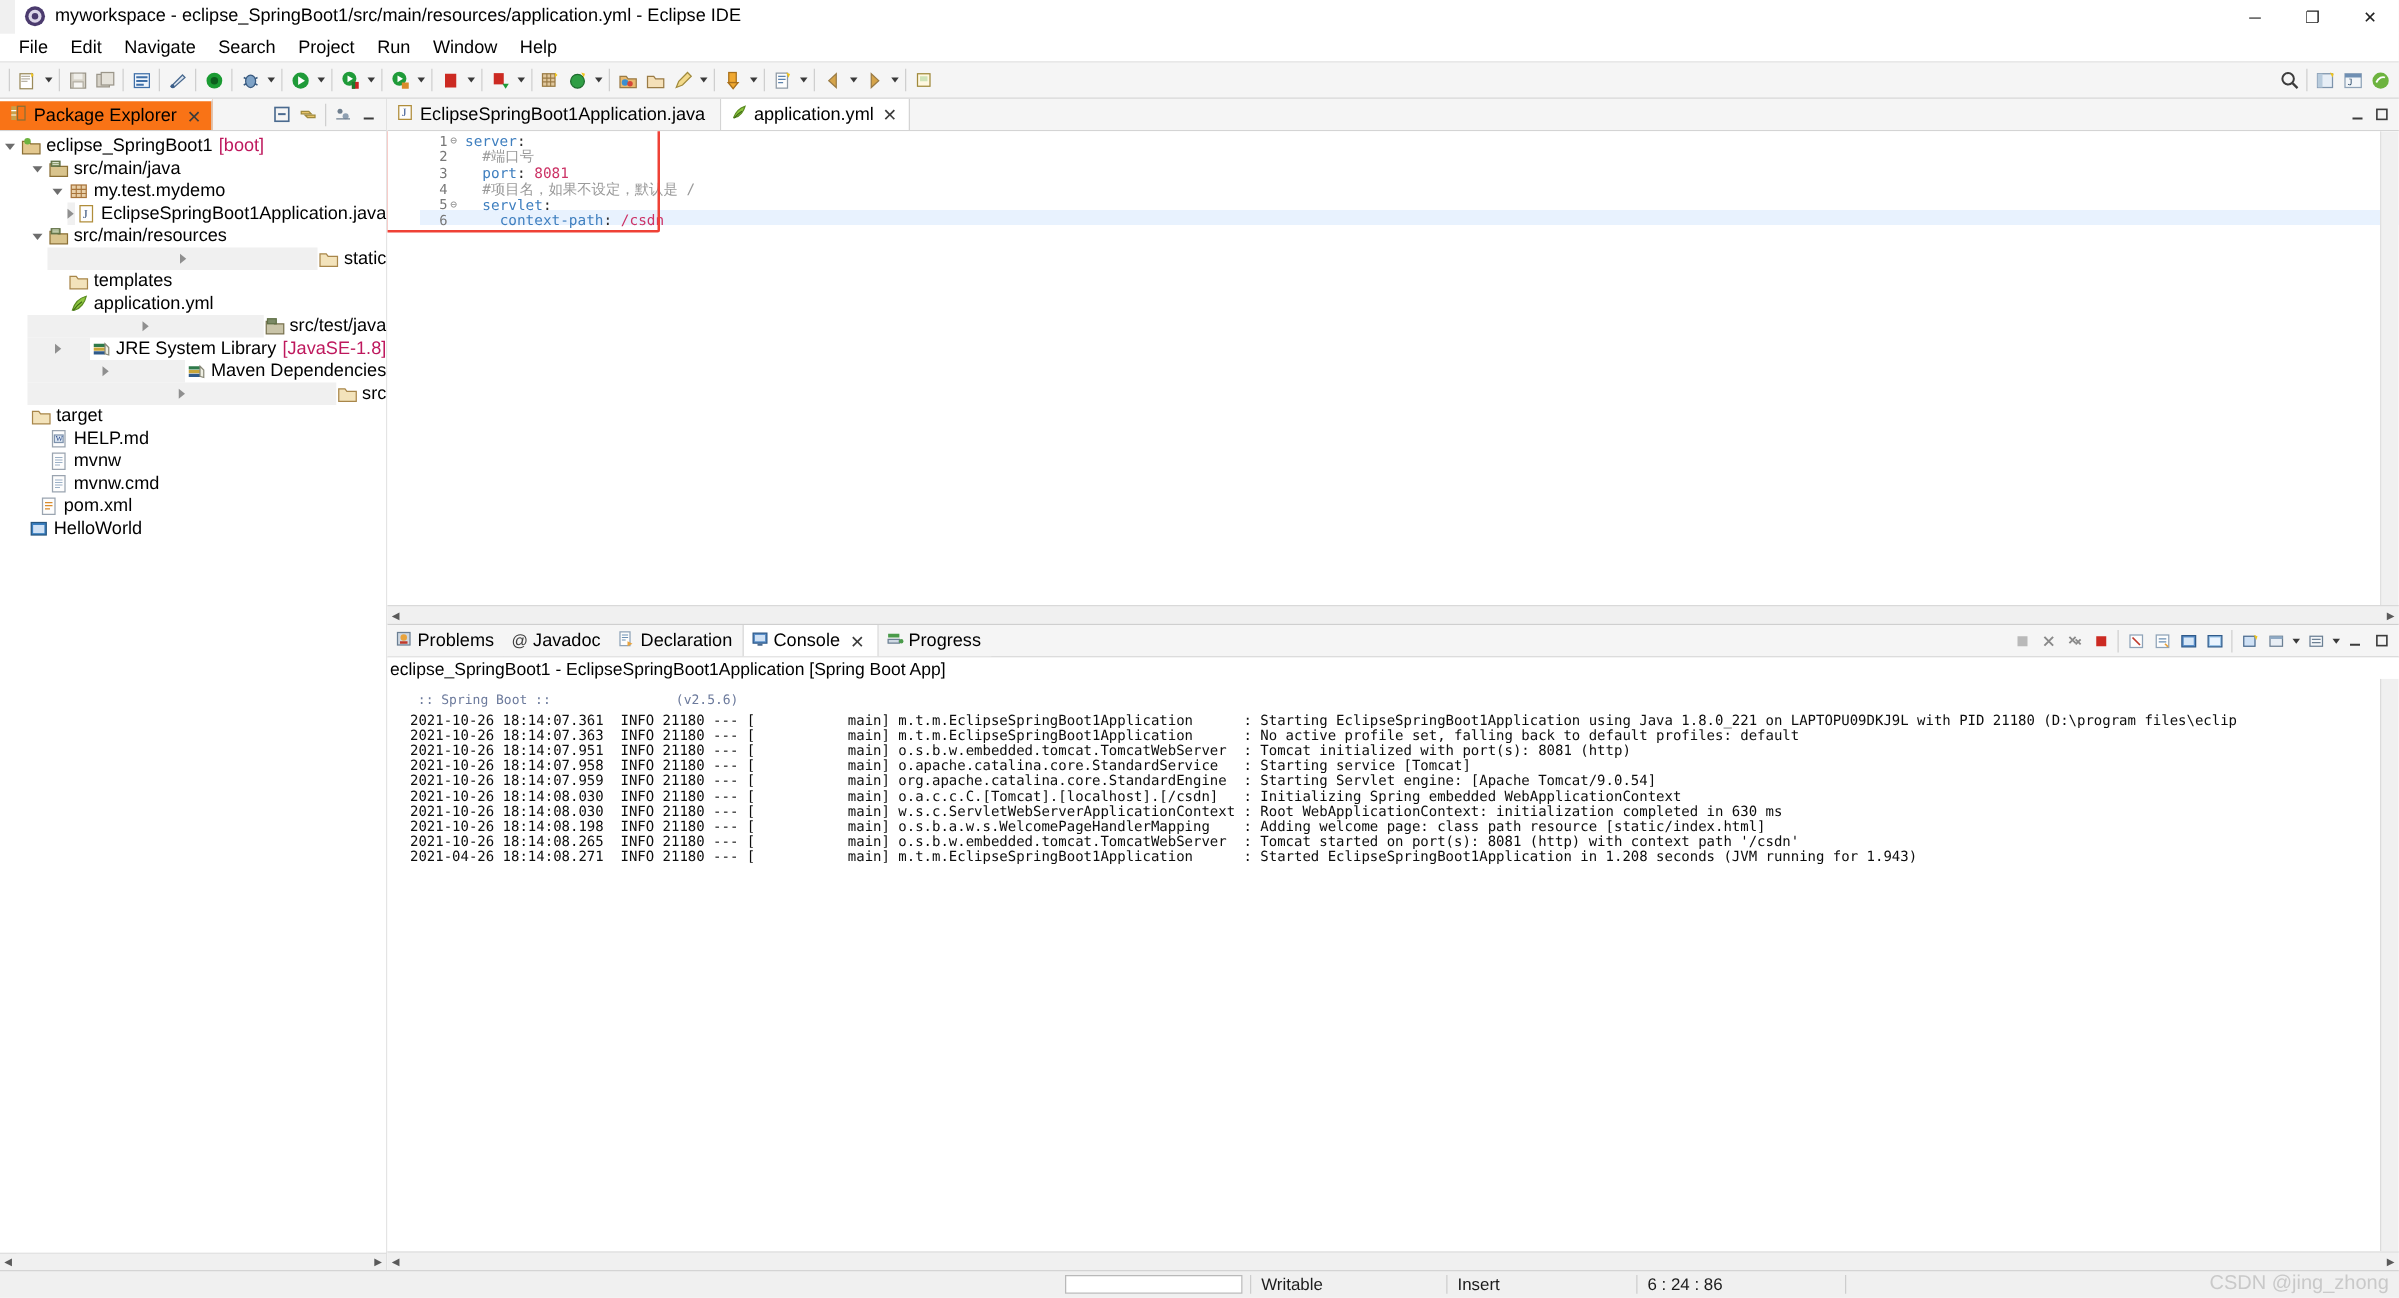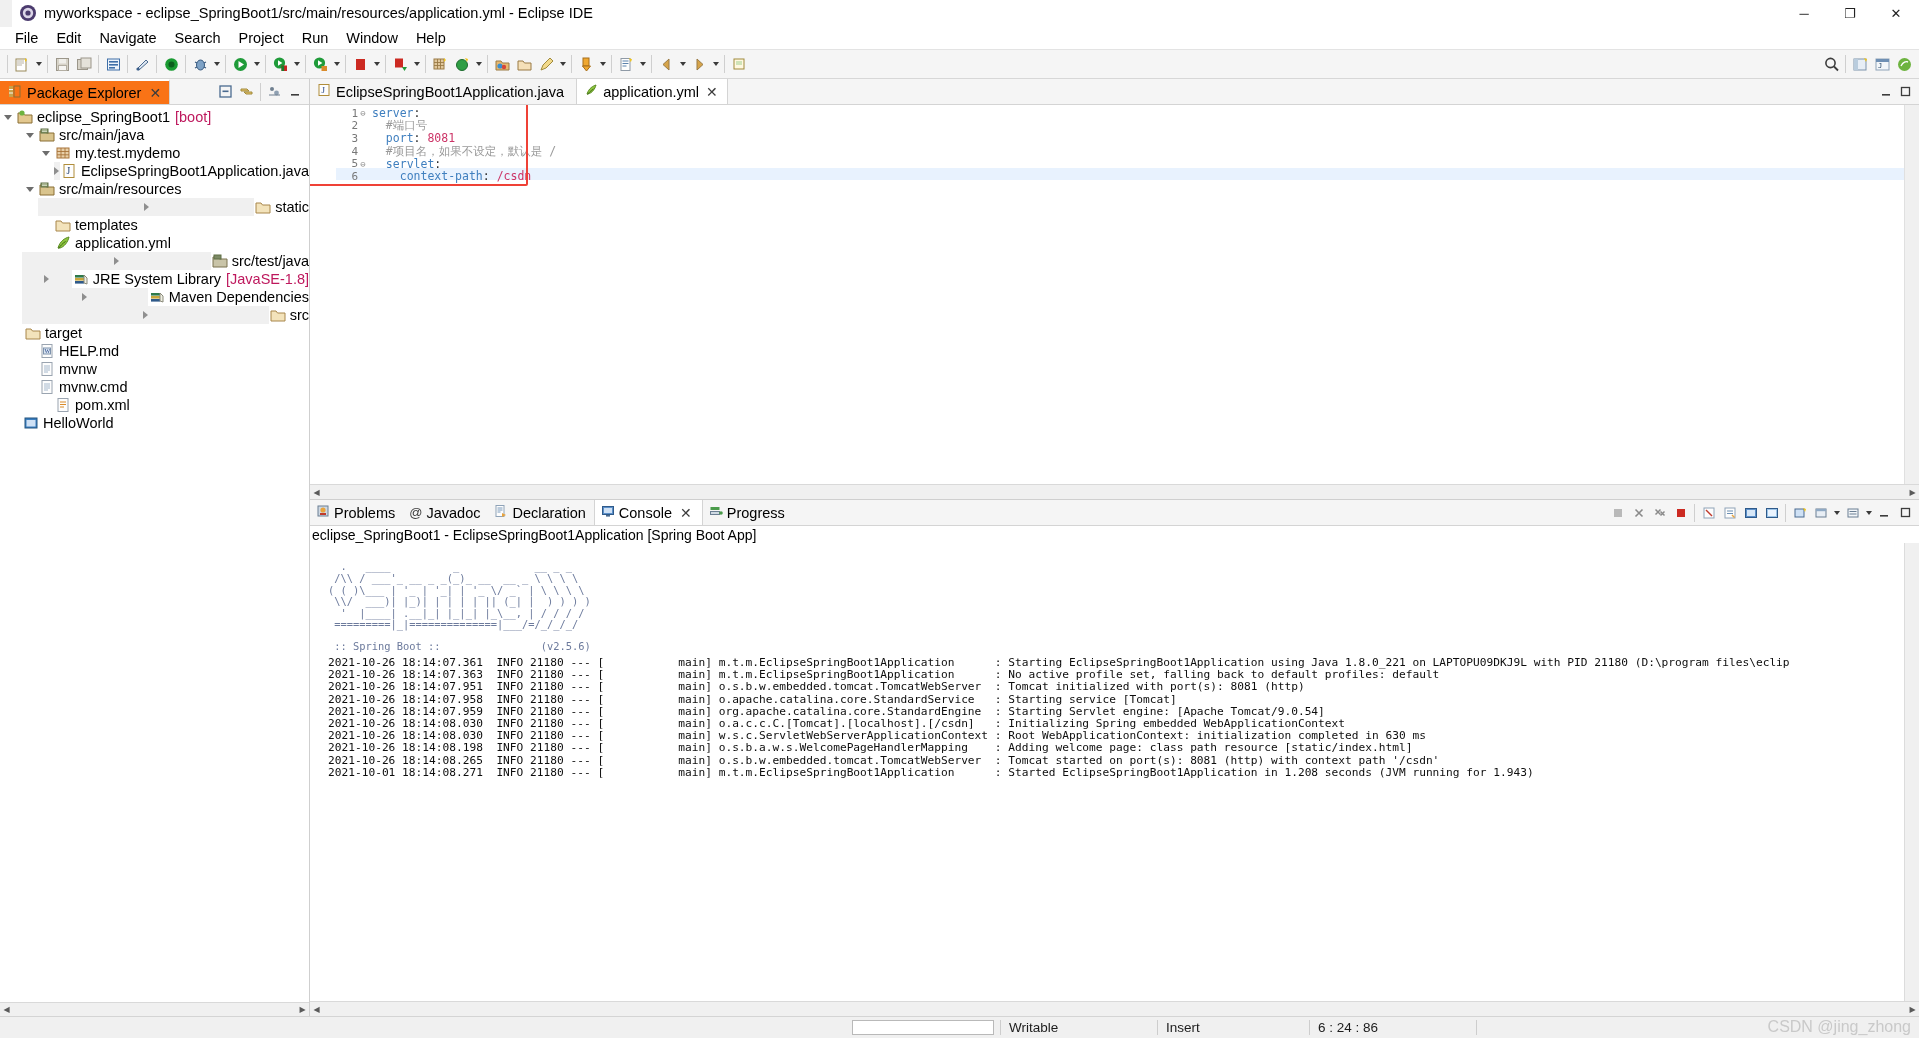--- a/index.html
+++ b/index.html
@@ -576,21 +576,21 @@
               <i></i>
             </span>
             <span class="ico">
               <svg width="16" height="16" viewBox="0 0 16 16">
                 <rect x="3" y="1.5" width="10" height="13" fill="#fdfdfd" stroke="#9aa4b0"></rect>
                 <path d="M5 5h6M5 7h6M5 9h6M5 11h4" stroke="#9bb0c6" stroke-width="0.9"></path>
               </svg>
             </span>
             <span>mvnw.cmd</span>
           </div>
-          <div class="row" style="padding-left: 38px; text-align: center;">
+          <div class="row" style="padding-left: 14px; text-align: center;">
             <span class="tw ">
               <i></i>
             </span>
             <span class="ico">
               <svg width="16" height="16" viewBox="0 0 16 16">
                 <rect x="3" y="1.5" width="10" height="13" fill="#fdfdfd" stroke="#9aa4b0"></rect>
                 <path d="M5 5h6M5 7.5h6M5 10h4" stroke="#d98b2b" stroke-width="1"></path>
               </svg>
             </span>
             <span>pom.xml</span>
@@ -802,38 +802,32 @@
                 <svg width="13" height="13" viewBox="0 0 13 13">
                   <rect x="2.5" y="2.5" width="8" height="8" fill="none" stroke="#3c3c3c" stroke-width="1.3"></rect>
                 </svg>
               </span>
           </div>
         </div>
 
         <div class="chdr">eclipse_SpringBoot1 - EclipseSpringBoot1Application [Spring Boot App]</div>
 
         <div class="cout">
-          <pre class="banner">  .   ____          _            __ _ _
- /\\ / ___'_ __ _ _(_)_ __  __ _ \ \ \ \
-( ( )\___ | '_ | '_| | '_ \/ _` | \ \ \ \
- \\/  ___)| |_)| | | | | || (_| |  ) ) ) )
-  '  |____| .__|_| |_|_| |_\__, | / / / /
- =========|_|==============|___/=/_/_/_/</pre>
           <pre class="banner" style="color:#6c7a9c;margin:4px 0 4px 0;"> :: Spring Boot ::                (v2.5.6)</pre>
           <div id="console-logs">
               <div class="logline">2021-10-26 18:14:07.361  INFO 21180 --- [           main] m.t.m.EclipseSpringBoot1Application      : Starting EclipseSpringBoot1Application using Java 1.8.0_221 on LAPTOPU09DKJ9L with PID 21180 (D:\program files\eclip</div>
               <div class="logline">2021-10-26 18:14:07.363  INFO 21180 --- [           main] m.t.m.EclipseSpringBoot1Application      : No active profile set, falling back to default profiles: default</div>
               <div class="logline">2021-10-26 18:14:07.951  INFO 21180 --- [           main] o.s.b.w.embedded.tomcat.TomcatWebServer  : Tomcat initialized with port(s): 8081 (http)</div>
               <div class="logline">2021-10-26 18:14:07.958  INFO 21180 --- [           main] o.apache.catalina.core.StandardService   : Starting service [Tomcat]</div>
               <div class="logline">2021-10-26 18:14:07.959  INFO 21180 --- [           main] org.apache.catalina.core.StandardEngine  : Starting Servlet engine: [Apache Tomcat/9.0.54]</div>
               <div class="logline">2021-10-26 18:14:08.030  INFO 21180 --- [           main] o.a.c.c.C.[Tomcat].[localhost].[/csdn]   : Initializing Spring embedded WebApplicationContext</div>
               <div class="logline">2021-10-26 18:14:08.030  INFO 21180 --- [           main] w.s.c.ServletWebServerApplicationContext : Root WebApplicationContext: initialization completed in 630 ms</div>
               <div class="logline">2021-10-26 18:14:08.198  INFO 21180 --- [           main] o.s.b.a.w.s.WelcomePageHandlerMapping    : Adding welcome page: class path resource [static/index.html]</div>
               <div class="logline">2021-10-26 18:14:08.265  INFO 21180 --- [           main] o.s.b.w.embedded.tomcat.TomcatWebServer  : Tomcat started on port(s): 8081 (http) with context path '/csdn'</div>
-              <div class="logline">2021-10-01 18:14:08.271  INFO 21180 --- [           main] m.t.m.EclipseSpringBoot1Application      : Started EclipseSpringBoot1Application in 1.208 seconds (JVM running for 1.943)</div>
+              <div class="logline">2021-04-26 18:14:08.271  INFO 21180 --- [           main] m.t.m.EclipseSpringBoot1Application      : Started EclipseSpringBoot1Application in 1.208 seconds (JVM running for 1.943)</div>
             </div>
           <div class="cvscroll"></div>
         </div>
         <div class="csb">
           <span class="hs-arrow">◀</span>
           <span class="hs-track"></span>
           <span class="hs-arrow">▶</span>
         </div>
       </div>
     </div>

